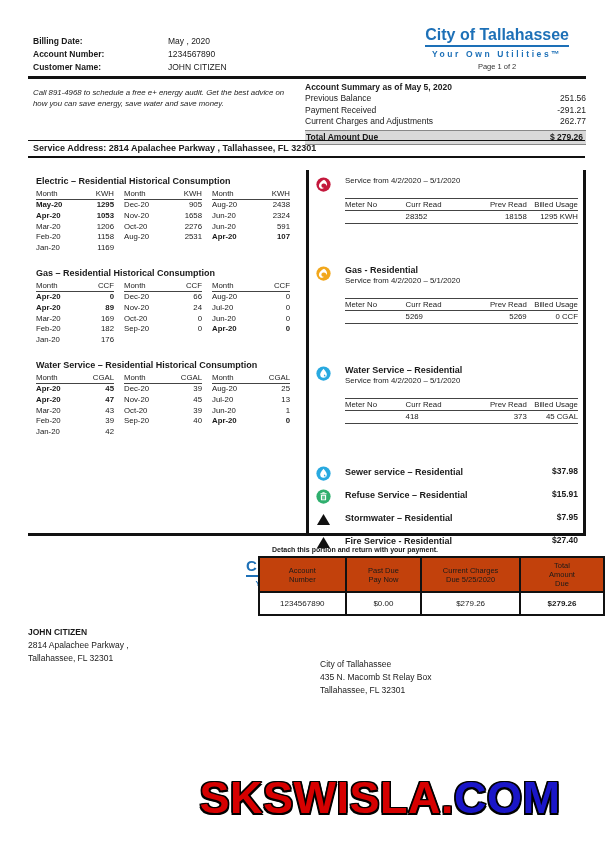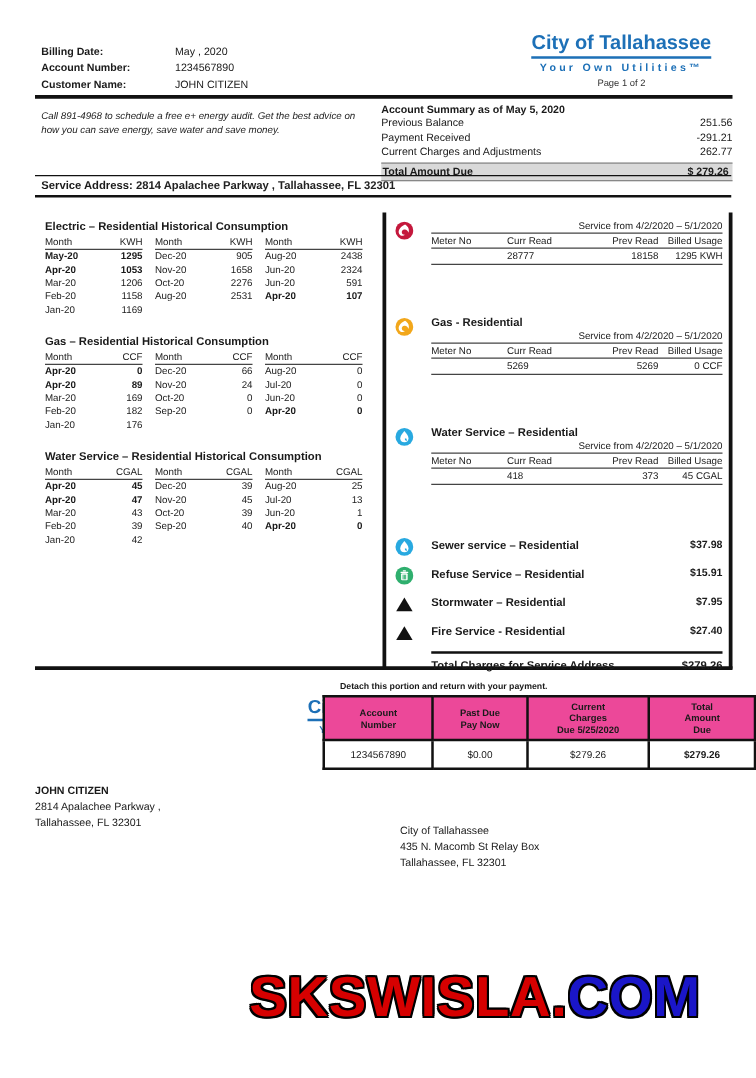--- a/index.html
+++ b/index.html
@@ -4,21 +4,21 @@
 <style>
   html,body { margin:0; padding:0; }
   body {
     width:605px; height:862px; background:#ffffff; position:relative;
     font-family:"Liberation Sans", sans-serif; color:#1a1a1a; overflow:hidden;
   }
   .bold { font-weight:bold; }
 
   
   .hdr-fields { position:absolute; left:33px; top:35px; font-size:8.5px; }
-  .hdr-row { display:flex; line-height:13px; }
+  .hdr-row { display:flex; line-height:13px;gap:28px; }
   .hdr-lbl { width:107px; font-weight:bold; }
   .logo { position:absolute; top:26px; right:36px; text-align:center; }
   .logo-title { display:inline-block; font-size:16px; font-weight:bold; color:#1D70B7;
     border-bottom:2px solid #1D70B7; padding-bottom:1px; line-height:18px; }
   .logo-sub { font-size:8.5px; font-weight:bold; color:#1D70B7; letter-spacing:2.6px;
     margin-top:2px; white-space:nowrap; }
   .logo-page { font-size:7.5px; color:#333; margin-top:3px; }
   .topline { position:absolute; left:28px; top:76px; width:558px; height:3px; background:#111; }
 
   .notice { position:absolute; left:33px; top:87px; width:262px; font-style:italic;
@@ -52,21 +52,21 @@
   .crow { display:flex; line-height:10.8px; }
   .cmonth { width:44px; }
   .cval { flex:1; text-align:right; }
 
   
   #right-col { position:absolute; left:316px; top:176px; width:262px; }
   .msection { position:relative; margin-bottom:41px; }
   .m-icon { position:absolute; left:0; top:1px; width:15px; height:15px; display:inline-block; }
   .m-body { margin-left:29px; }
   .m-title { font-weight:bold; font-size:9px; line-height:11px; }
-  .m-from { font-size:7.8px; line-height:10px; border-bottom:1px solid #444; padding-bottom:0;text-align:right; }
+  .m-from { font-size:7.8px; line-height:10px; border-bottom:1px solid #444; padding-bottom:12px; }
   .m-head { display:flex; font-size:7.8px; line-height:11px; border-bottom:1px solid #444; color:#222; }
   .m-row { display:flex; font-size:7.8px; line-height:12px; border-bottom:1.5px solid #444; }
   .mc0 { width:26%; text-align:left; }
   .mc1 { width:28%; text-align:left; }
   .mc2 { width:24%; text-align:right; }
   .mc3 { width:22%; text-align:right; }
 
   
   #charge-lines { margin-top:14px; }
   .chline { position:relative; height:15px; margin-bottom:8px; }
@@ -76,21 +76,21 @@
     display:flex; justify-content:space-between; font-weight:bold; font-size:9px; }
 
   
   .detach { position:absolute; left:235px; top:546px; width:240px; text-align:center;
     font-size:7px; font-weight:bold; }
   .stub-logo { position:absolute; left:58px; top:557px; text-align:center; }
   .stub-logo .logo-title { font-size:15px; line-height:17px; }
   .stub-logo .logo-sub { font-size:7.8px; letter-spacing:2.2px; }
   .paytable { position:absolute; left:258px; top:556px; border-collapse:collapse; }
   .paytable th, .paytable td { border:2px solid #111; }
-  .paytable th { background:#ec4899; font-size:7.5px; font-weight:bold; text-align:center;
+  .paytable th { background:#c2410c; font-size:7.5px; font-weight:normal; text-align:center;
     padding:3px 20px; line-height:9px; }
   .paytable td { background:#fff; font-size:8px; text-align:center; padding:6px 4px; }
   .pt-c0 { width:62px; } .pt-c1 { width:52px; } .pt-c2 { width:80px; } .pt-c3 { width:58px; }
 
   .mailto { position:absolute; left:28px; top:626px; font-size:8.5px; line-height:13px; }
   .retaddr { position:absolute; left:320px; top:658px; font-size:8.5px; line-height:13px; }
 
   
   .watermark { position:absolute; left:170px; top:772px; width:420px; text-align:center;
     font-size:45px; font-weight:bold; letter-spacing:0.5px; white-space:nowrap; }
@@ -393,21 +393,21 @@
         <div class="m-body">
           <div class="m-from">Service from 4/2/2020 – 5/1/2020</div>
           <div class="m-head">
             <span class="mc0">Meter No</span>
             <span class="mc1">Curr Read</span>
             <span class="mc2">Prev Read</span>
             <span class="mc3">Billed Usage</span>
           </div>
           <div class="m-row">
             <span class="mc0"></span>
-            <span class="mc1">28777</span>
+            <span class="mc1">28352</span>
             <span class="mc2">18158</span>
             <span class="mc3">1295 KWH</span>
           </div>
         </div>
       </div>
       <div class="msection">
         <span class="m-icon"><svg viewBox="0 0 16 16" width="15" height="15">
             <circle cx="8" cy="8" r="7.6" fill="#F2A71B"></circle>
             <path d="M8.6 2.8 C11.3 4.4 12.5 7.1 11.5 9.8 C11.1 7.9 9.7 6.8 8 7 C6.5 7.2 5.6 8.3 5.8 9.6 C6 10.9 7.1 11.7 8.5 11.5 C7.2 13 4.7 12.6 3.6 10.8 C2.2 8.5 4.1 4.9 8.6 2.8 Z" fill="#fff"></path>
           </svg></span>

